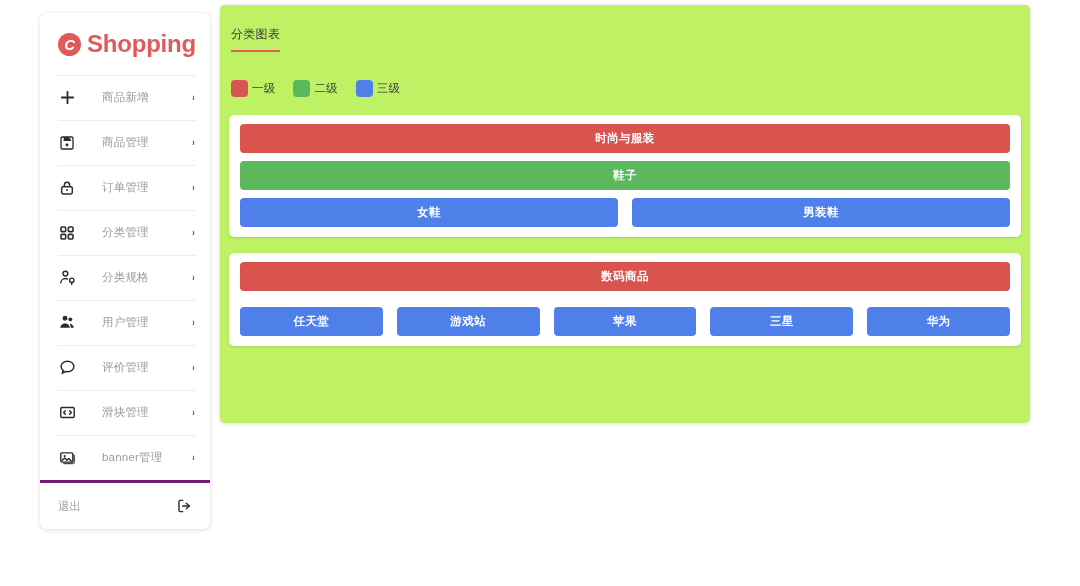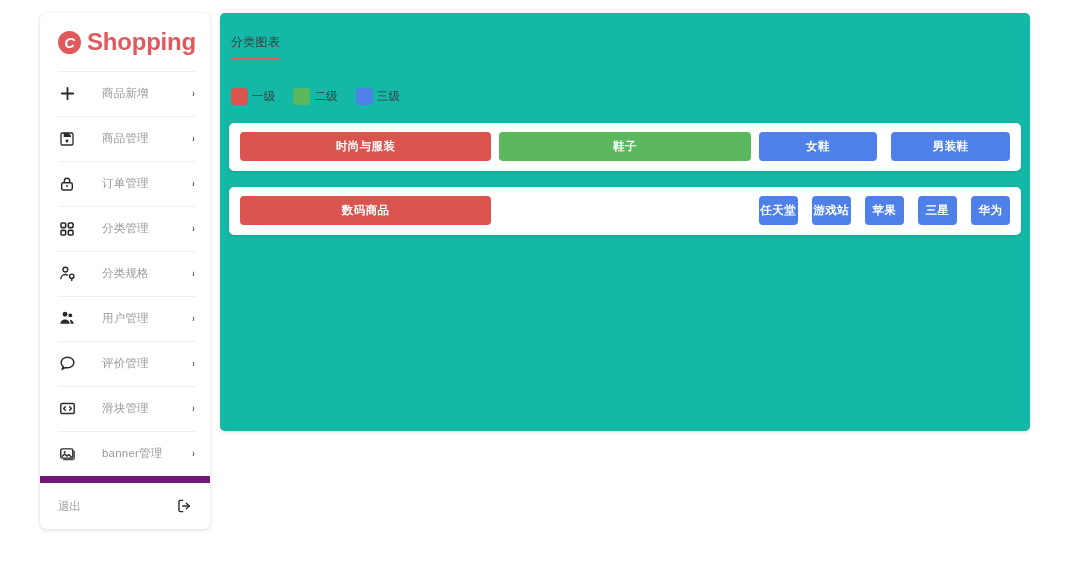--- a/index.html
+++ b/index.html
@@ -72,36 +72,36 @@
   }
   .mi-chev {
     flex: none; width: 10px;
     font-size: 10px; color: #3a3a3a;
     line-height: 1;
     text-align: right;
     font-weight: bold;
     transform: scaleX(0.7);
   }
 
-  .logout-wrap { border-top: 7px solid #701a75; }
+  .logout-wrap { border-top: 3px solid #701a75; }
   .logout {
     height: 46px;
     display: flex; align-items: center;
     padding: 0 18px;
     cursor: pointer;
   }
   .logout-label { flex: 1 1 auto; font-size: 11.5px; color: #9a9a9a; }
   .logout-icon { flex: none; color: #2b2b2b; display: flex; }
 
   
   .main-card {
     position: absolute;
-    left: 220px; top: 13px;
+    left: 220px; top: 5px;
     width: 810px; height: 418px;
-    background: #14b8a6;
+    background: #bef264;
     border-radius: 5px;
     box-shadow: 0 1px 4px rgba(0,0,0,0.13), 0 0 1px rgba(0,0,0,0.10);
     padding: 0;
   }
   .tabbar { padding: 19px 0 0 11px; }
   .tab {
     display: inline-block;
     font-size: 12px;
     color: #3c3c3c;
     padding-bottom: 7px;
@@ -117,21 +117,21 @@
   .legend-item { display: flex; align-items: center; gap: 4px; margin-top: 12px; }
   .legend-swatch { width: 17px; height: 17px; border-radius: 4px; flex: none; }
   .legend-label { font-size: 11.5px; color: #3c3c3c; letter-spacing: 0.2px; }
 
   .charts { padding: 18px 9px 0 9px; display: flex; flex-direction: column; gap: 16px; }
   .chart-card {
     background: #ffffff;
     border-radius: 5px;
     box-shadow: 0 1px 3px rgba(0,0,0,0.12), 0 0 1px rgba(0,0,0,0.08);
     padding: 9px 11px 10px 11px;
-    display: flex; flex-direction: row; gap: 8px;
+    display: flex; flex-direction: column; gap: 8px;
   }
   .bar-row { display: flex; gap: 14px; width: 100%; }
   .bar {
     height: 29px;
     border-radius: 4px;
     display: flex; align-items: center; justify-content: center;
     color: #ffffff;
     font-size: 11.5px;
     font-weight: bold;
     letter-spacing: 0.4px;

